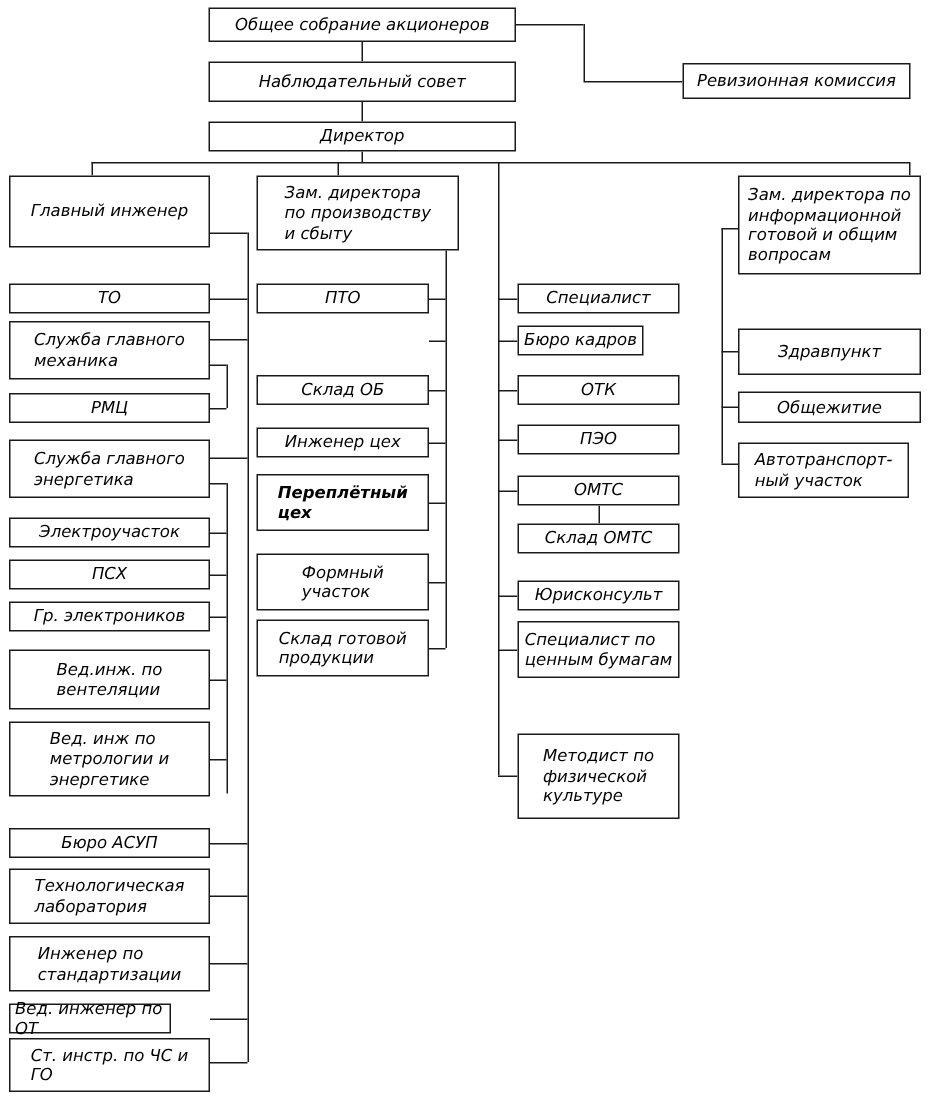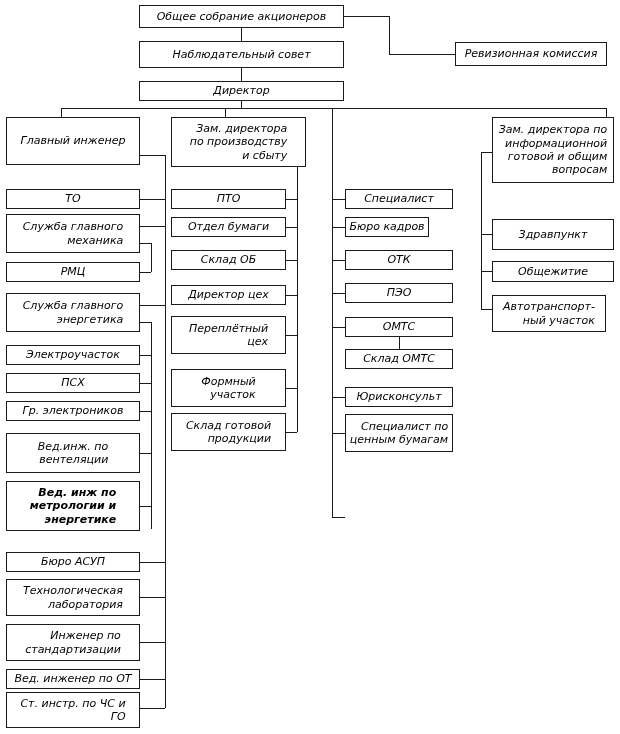--- a/index.html
+++ b/index.html
@@ -16,21 +16,21 @@
     overflow: hidden;
   }
   .node {
     position: absolute;
     box-sizing: border-box;
     border: 1px solid #1a1a1a;
     background: #ffffff;
     display: flex;
     align-items: center;
     justify-content: center;
-    text-align: right;
+    text-align: left;
     font-style: italic;
     font-size: 11px;
     line-height: 1.22;
     color: #000000;
     padding: 1px 3px;
     z-index: 2;
     white-space: pre-line;
   }
   .line {
     position: absolute;
@@ -96,63 +96,62 @@
   <div class="node" style="left:6px; top:373px; width:134px; height:20px;">ПСХ</div>
 
   <div class="line h" style="left:140px; top:411px; width:11px;"></div>
   <div class="node" style="left:6px; top:401px; width:134px; height:20px;">Гр. электроников</div>
 
   <div class="line h" style="left:140px; top:453px; width:11px;"></div>
   <div class="node" style="left:6px; top:433px; width:134px; height:40px;">Вед.инж. по
 вентеляции</div>
 
   <div class="line h" style="left:140px; top:506px; width:11px;"></div>
-  <div class="node" style="left:6px; top:481px; width:134px; height:50px;font-weight:bold;">Вед. инж по
+  <div class="node" style="left:6px; top:481px; width:134px; height:50px;">Вед. инж по
 метрологии и
 энергетике</div>
 
   <div class="line h" style="left:140px; top:562px; width:25px;"></div>
   <div class="node" style="left:6px; top:552px; width:134px; height:20px;">Бюро АСУП</div>
 
   <div class="line h" style="left:140px; top:597px; width:25px;"></div>
   <div class="node" style="left:6px; top:579px; width:134px; height:37px;">Технологическая
 лаборатория</div>
 
   <div class="line h" style="left:140px; top:642px; width:25px;"></div>
   <div class="node" style="left:6px; top:624px; width:134px; height:37px;">Инженер по
 стандартизации</div>
 
   <div class="line h" style="left:140px; top:679px; width:25px;"></div>
-  <div class="node" style="left:6px; top:669px; width:134px; height:20px;">Вед. инженер по ОТ</div>
+  <div class="node" style="left:6px; top:669px; width:108px; height:20px;">Вед. инженер по ОТ</div>
 
   <div class="line h" style="left:140px; top:708px; width:25px;"></div>
   <div class="node" style="left:6px; top:692px; width:134px; height:36px;">Ст. инстр. по ЧС и
 ГО</div>
 
   <div class="line v" style="left:297px; top:155px; height:277px;"></div>
   <div class="line h" style="left:286px; top:155px; width:11px;"></div>
 
   <div class="node" style="left:171px; top:117px; width:135px; height:50px;">Зам. директора
 по производству
 и сбыту</div>
 
   <div class="line h" style="left:286px; top:199px; width:11px;"></div>
   <div class="node" style="left:171px; top:189px; width:115px; height:20px;">ПТО</div>
 
   <div class="line h" style="left:286px; top:227px; width:11px;"></div>
-  <div class="node" style="left:171px; top:217px; width:115px; height:20px;">Отдел бумаги</div>
 
   <div class="line h" style="left:286px; top:260px; width:11px;"></div>
   <div class="node" style="left:171px; top:250px; width:115px; height:20px;">Склад ОБ</div>
 
   <div class="line h" style="left:286px; top:295px; width:11px;"></div>
-  <div class="node" style="left:171px; top:285px; width:115px; height:20px;">Директор цех</div>
+  <div class="node" style="left:171px; top:285px; width:115px; height:20px;">Инженер цех</div>
 
   <div class="line h" style="left:286px; top:335px; width:11px;"></div>
-  <div class="node" style="left:171px; top:316px; width:115px; height:38px;">Переплётный
+  <div class="node" style="left:171px; top:316px; width:115px; height:38px;font-weight:bold;">Переплётный
 цех</div>
 
   <div class="line h" style="left:286px; top:388px; width:11px;"></div>
   <div class="node" style="left:171px; top:369px; width:115px; height:38px;">Формный
 участок</div>
 
   <div class="line h" style="left:286px; top:432px; width:11px;"></div>
   <div class="node" style="left:171px; top:413px; width:115px; height:38px;">Склад готовой
 продукции</div>
 
@@ -177,20 +176,23 @@
   <div class="node" style="left:345px; top:349px; width:108px; height:20px;">Склад ОМТС</div>
 
   <div class="line h" style="left:332px; top:397px; width:13px;"></div>
   <div class="node" style="left:345px; top:387px; width:108px; height:20px;">Юрисконсульт</div>
 
   <div class="line h" style="left:332px; top:433px; width:13px;"></div>
   <div class="node" style="left:345px; top:414px; width:108px; height:38px;">Специалист по
 ценным бумагам</div>
 
   <div class="line h" style="left:332px; top:517px; width:13px;"></div>
+  <div class="node" style="left:345px; top:489px; width:108px; height:57px;">Методист по
+физической
+культуре</div>
 
   <div class="line v" style="left:481px; top:152px; height:157px;"></div>
   <div class="line h" style="left:481px; top:152px; width:11px;"></div>
 
   <div class="node" style="left:492px; top:117px; width:122px; height:66px;">Зам. директора по
 информационной
 готовой и общим
 вопросам</div>
 
   <div class="line h" style="left:481px; top:234px; width:11px;"></div>

